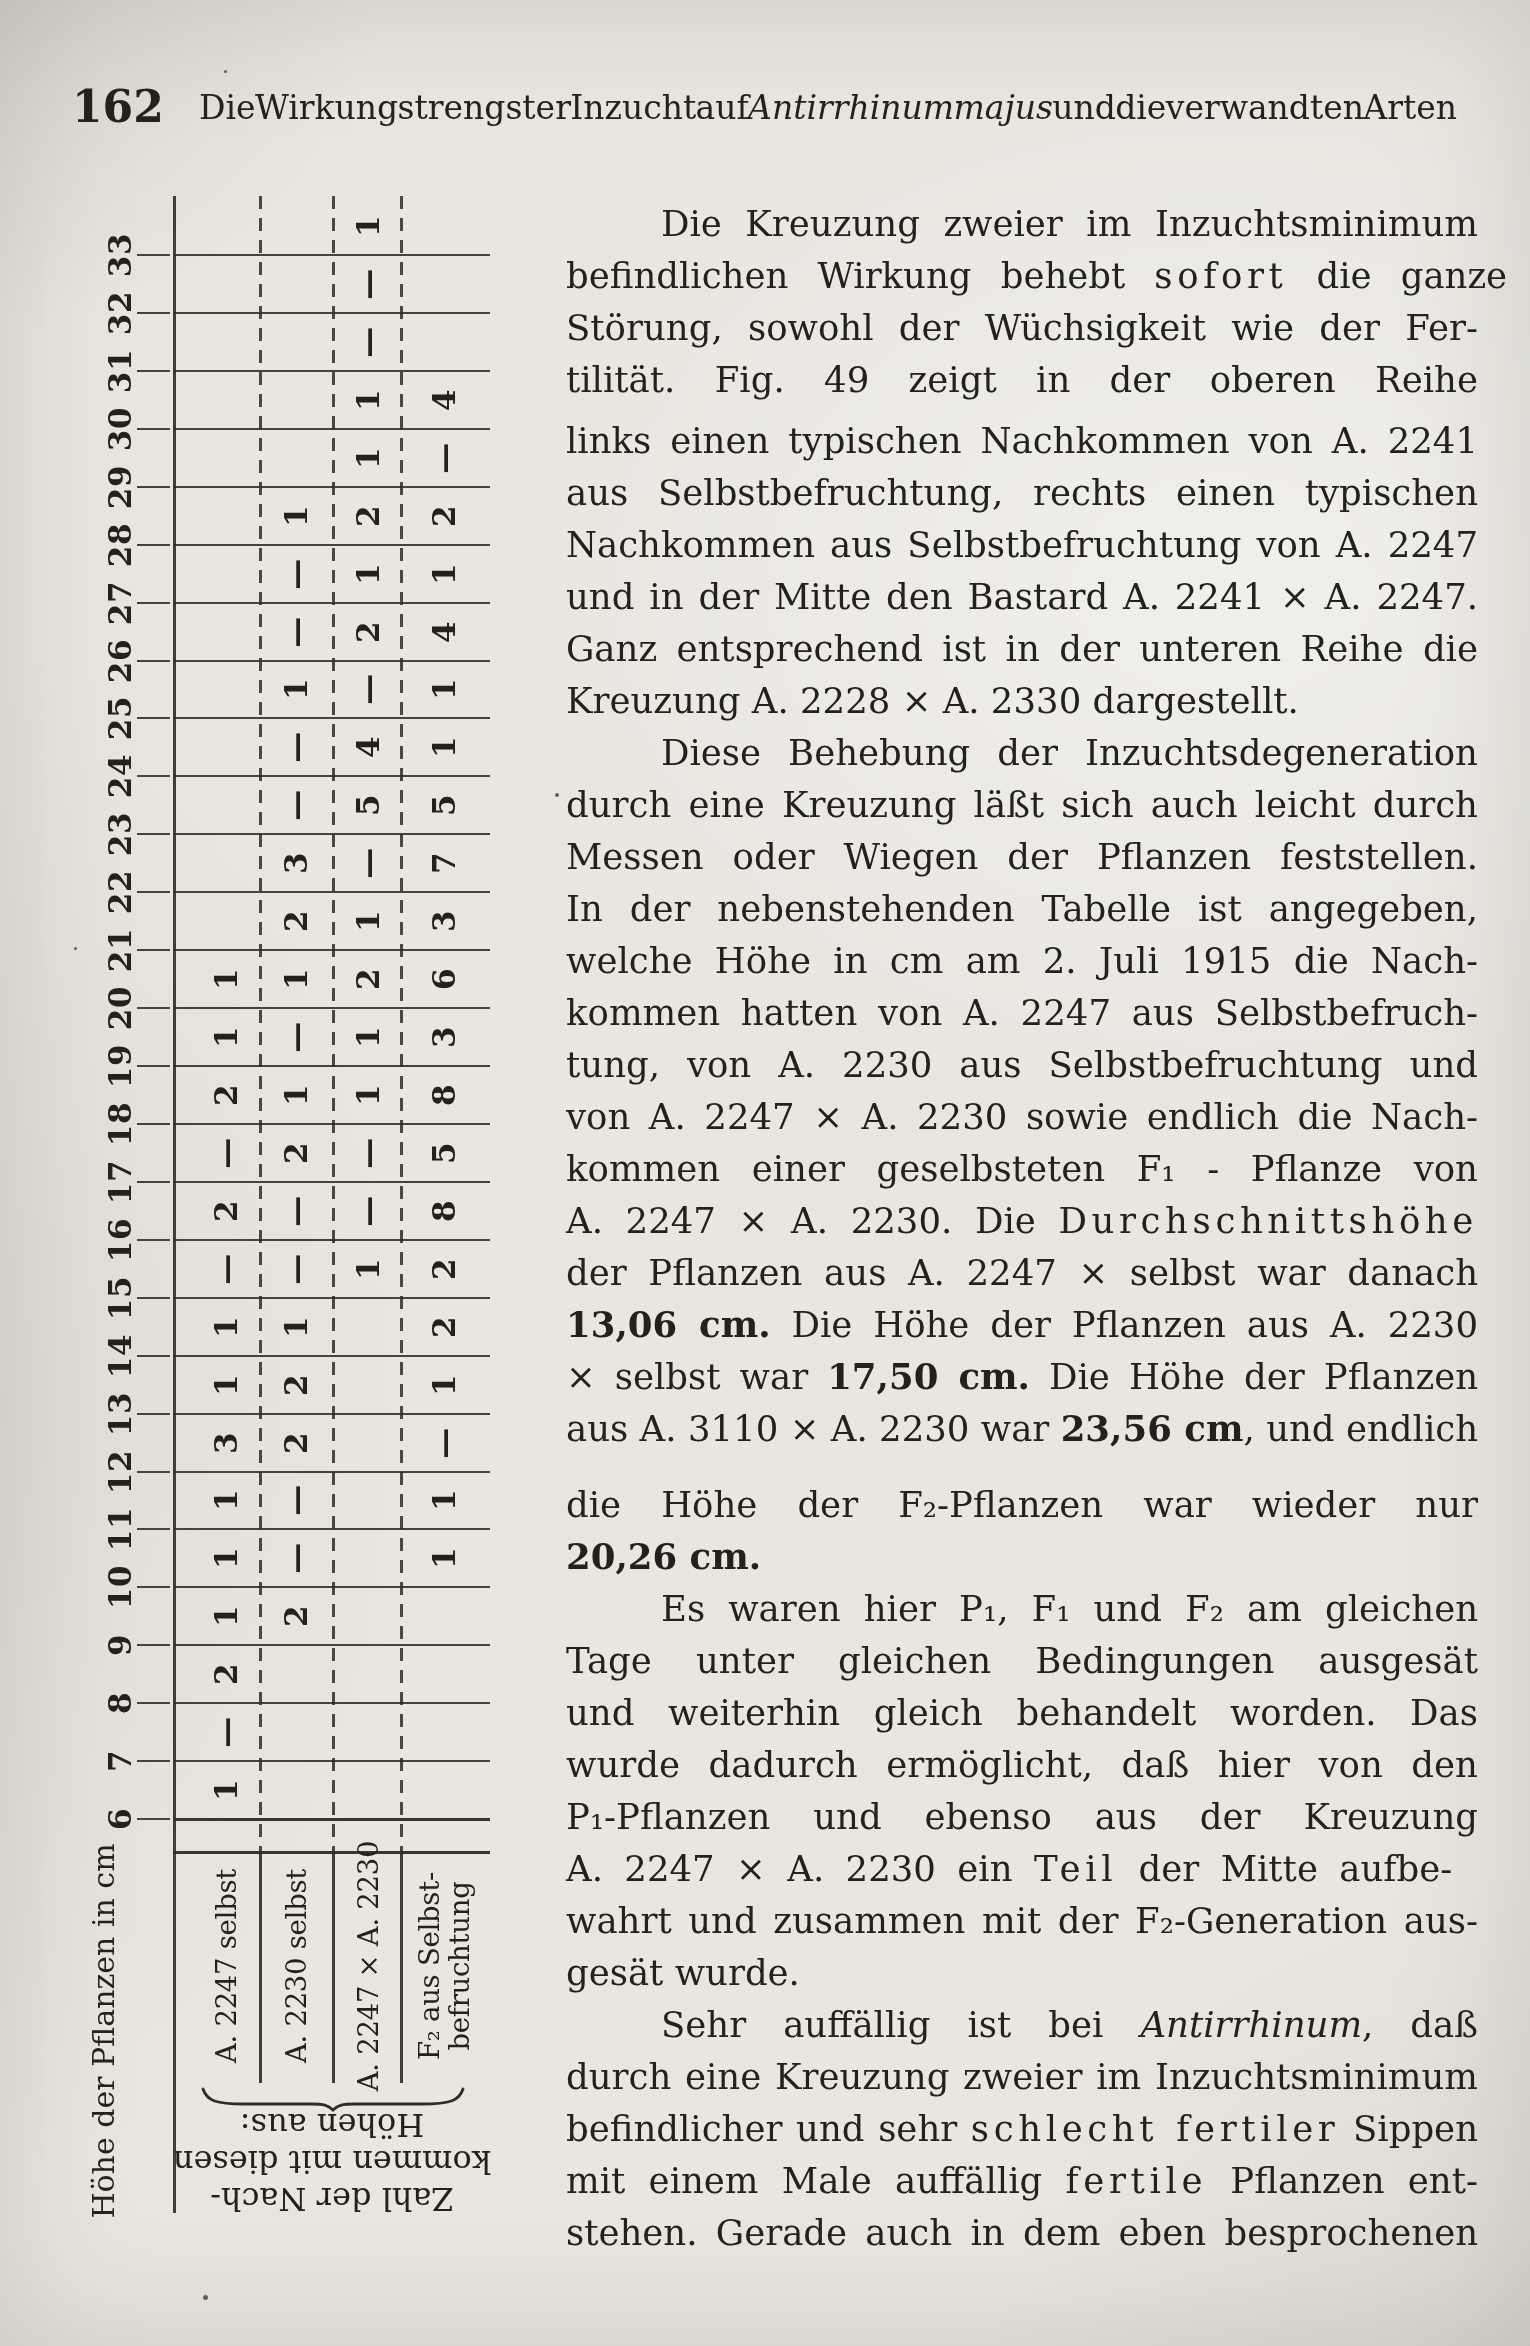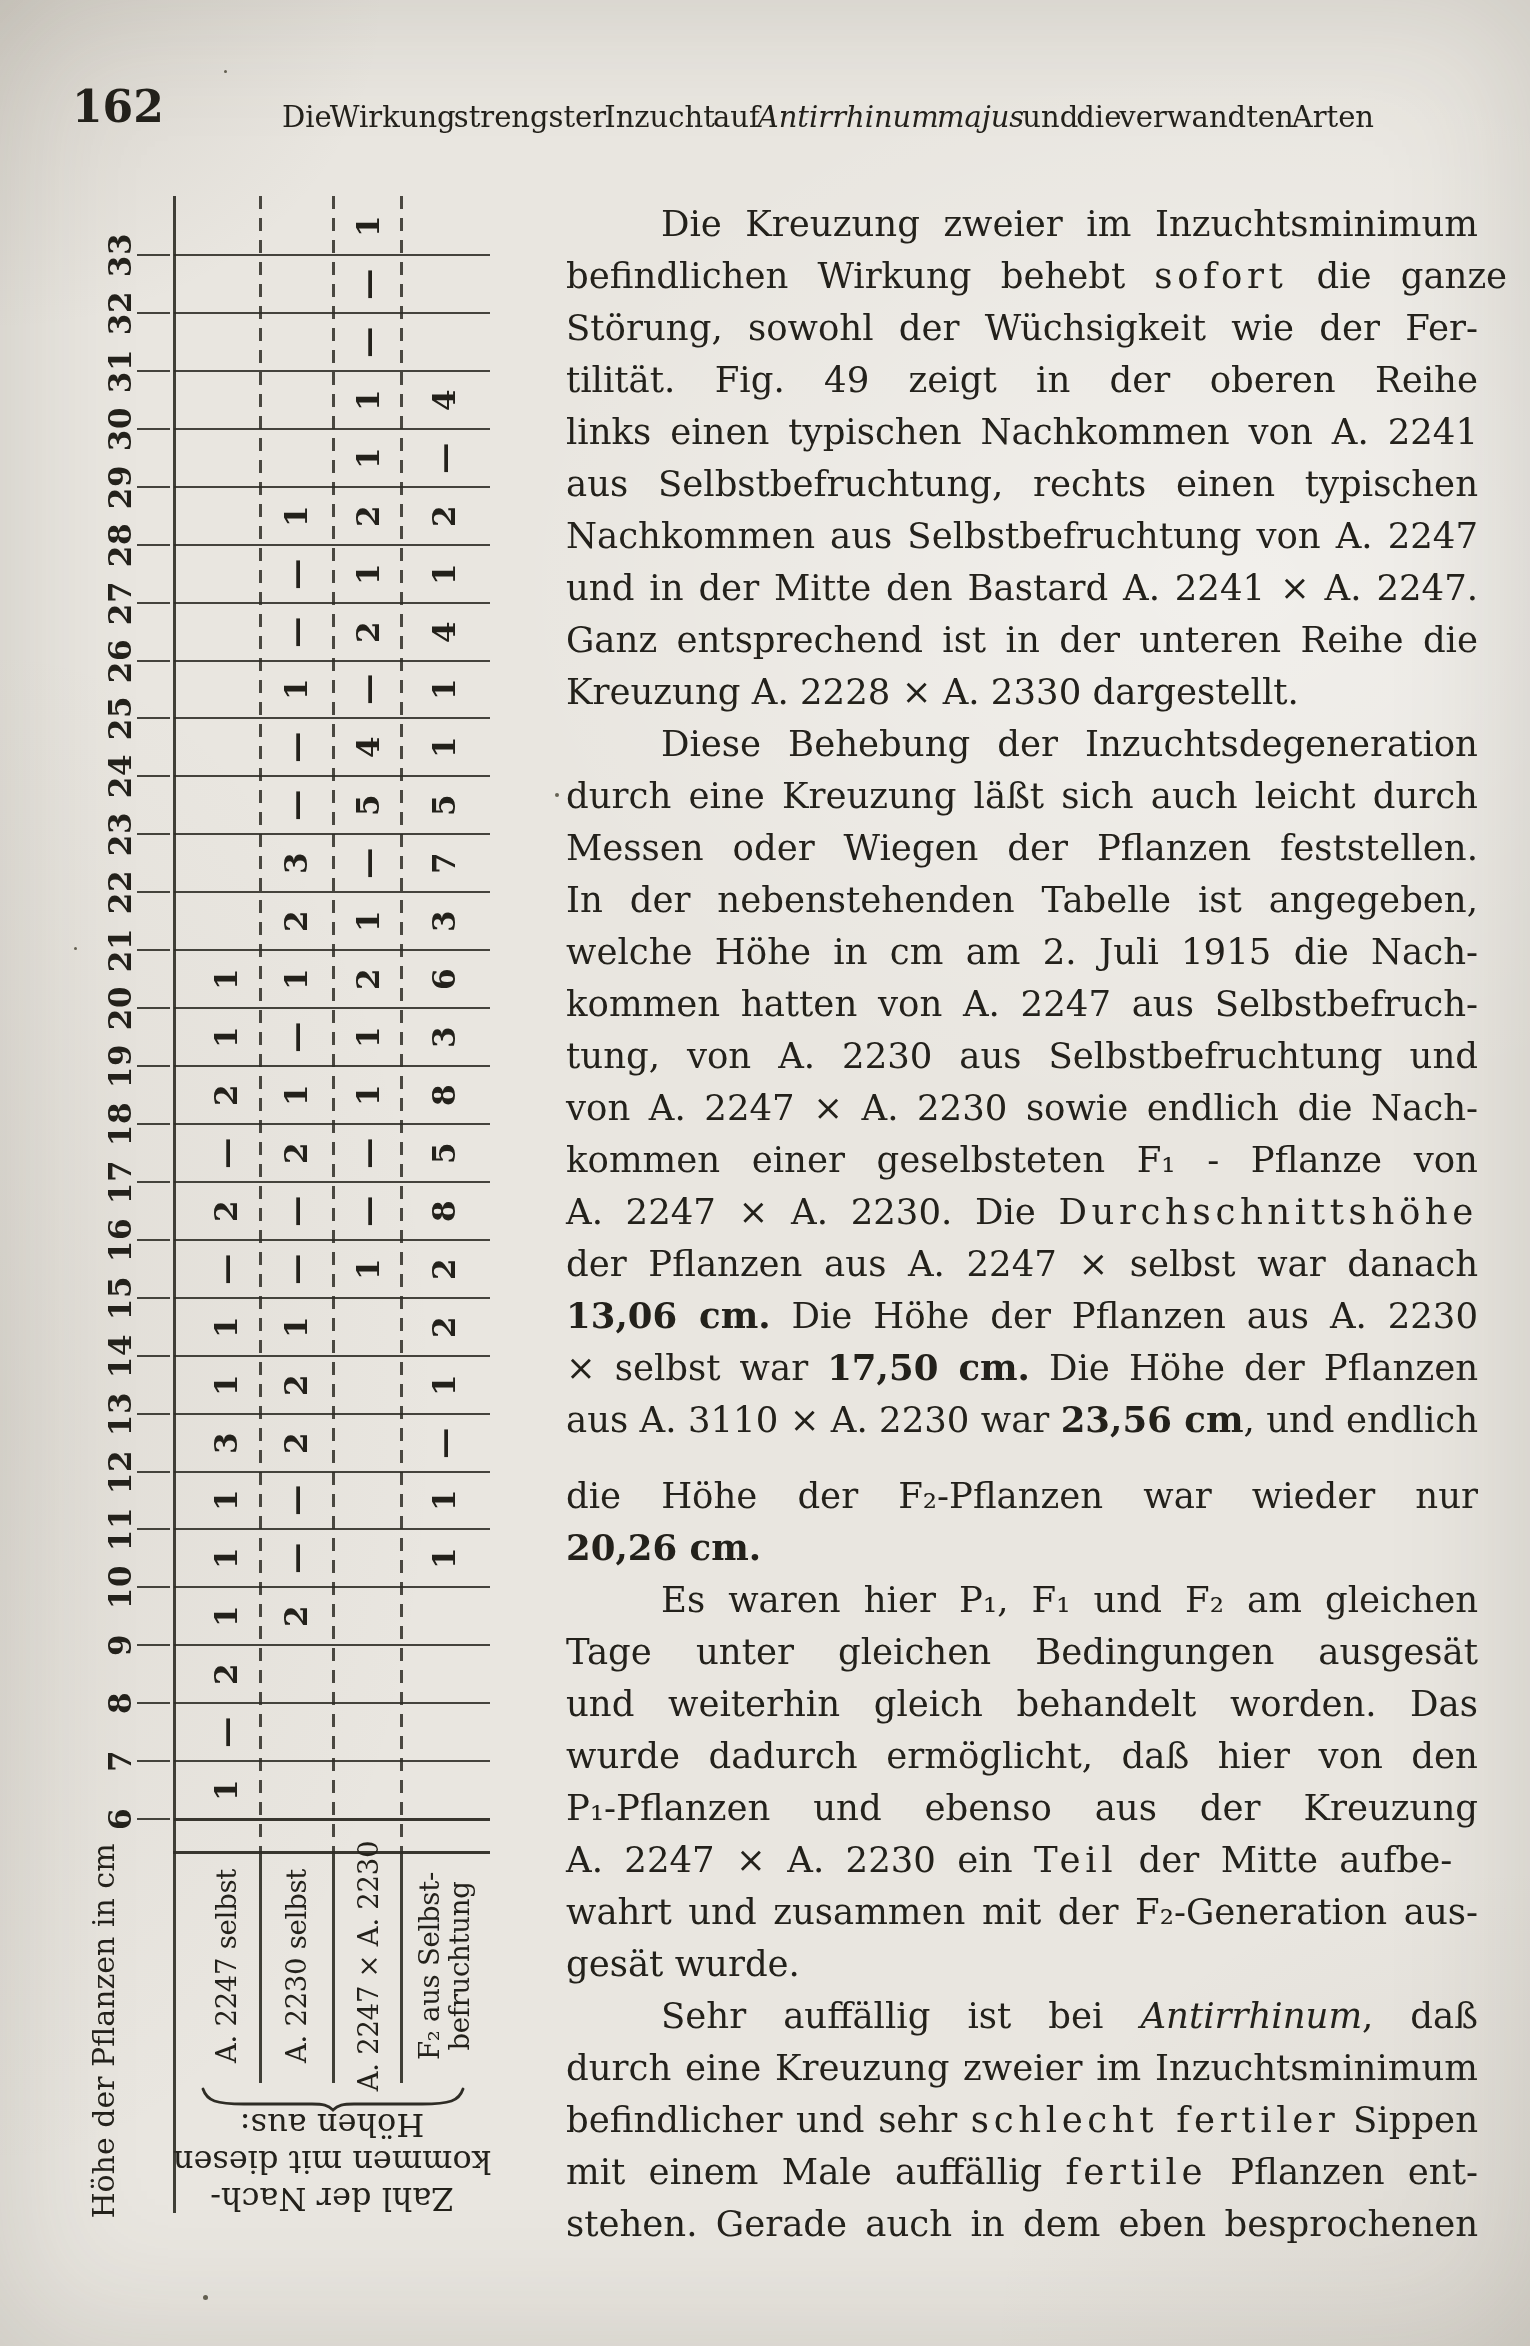--- a/index.html
+++ b/index.html
@@ -20,21 +20,21 @@
   .gridh{position:absolute;height:2px;background:#2e2c25;opacity:.88;}
   .gridh.thick{height:3px;opacity:.95;}
   .vdash{position:absolute;width:2.6px;background:repeating-linear-gradient(to bottom,#2e2c25 0 13px,transparent 13px 22px);opacity:.85;}
   .vsolid{position:absolute;width:2.6px;background:#2e2c25;opacity:.9;}
   .thead{font-size:27.5px;line-height:30px;text-align:center;letter-spacing:-0.01em;}
   .axis-title{font-size:30px;}
   .flipblock{position:absolute;left:167px;top:2106px;width:330px;transform:rotate(180deg);
     font-size:32px;line-height:37px;text-align:center;}
   #pagehead{position:absolute;left:0;top:82px;width:1530px;height:52px;}
   #pagenum{position:absolute;left:72px;top:0;font-size:44px;font-weight:bold;line-height:50px;}
-  #runhead{position:absolute;left:199px;top:9px;width:1258px;font-size:29px;line-height:52px;white-space:nowrap;text-align:center;}
+  #runhead{position:absolute;left:199px;top:0;width:1258px;font-size:33px;line-height:52px;white-space:nowrap;text-align:center;}
   #text{position:absolute;left:566px;top:198px;width:912px;font-size:35.5px;}
   .line{height:52px;line-height:52px;white-space:nowrap;}
   .line.ind{padding-left:95px;}
   .sp{letter-spacing:.13em;}
   .b{font-weight:bold;}
   .i{font-style:italic;}
   .speck{position:absolute;background:#44402f;border-radius:50%;opacity:.8;}
   #table{position:absolute;inset:0;}
   #brace{position:absolute;left:200px;top:2086px;}
 </style>
@@ -239,21 +239,21 @@
       <div>F₂ aus Selbst-</div>
       <div>befruchtung</div>
     </div>
   </div>
 
 <div id="text">
     <div class="line ind" style="word-spacing: 12.24px;"><span><span>Die Kreuzung zweier im Inzuchtsminimum</span></span></div>
     <div class="line" style="word-spacing: 17.81px;"><span><span>befindlichen Wirkung behebt </span><span class="sp">sofort</span><span> die ganze</span></span></div>
     <div class="line" style="word-spacing: 14.02px;"><span><span>Störung, sowohl der Wüchsigkeit wie der Fer-</span></span></div>
     <div class="line" style="word-spacing: 28.09px;"><span><span>tilität. Fig. 49 zeigt in der oberen Reihe</span></span></div>
-    <div class="line" style="word-spacing: 7.67px;"><span><span>links einen typischen Nachkommen von A. 2241</span></span></div>
+    <div class="line" style="word-spacing: 7.67px; margin-top: 9px;"><span><span>links einen typischen Nachkommen von A. 2241</span></span></div>
     <div class="line" style="word-spacing: 18.43px;"><span><span>aus Selbstbefruchtung, rechts einen typischen</span></span></div>
     <div class="line" style="word-spacing: 3.73px;"><span><span>Nachkommen aus Selbstbefruchtung von A. 2247</span></span></div>
     <div class="line" style="word-spacing: 3.58px;"><span><span>und in der Mitte den Bastard A. 2241 × A. 2247.</span></span></div>
     <div class="line" style="word-spacing: 8.12px;"><span><span>Ganz entsprechend ist in der unteren Reihe die</span></span></div>
     <div class="line last"><span><span>Kreuzung A. 2228 × A. 2330 dargestellt.</span></span></div>
     <div class="line ind" style="word-spacing: 15.74px;"><span><span>Diese Behebung der Inzuchtsdegeneration</span></span></div>
     <div class="line" style="word-spacing: 5.9px;"><span><span>durch eine Kreuzung läßt sich auch leicht durch</span></span></div>
     <div class="line" style="word-spacing: 17.63px;"><span><span>Messen oder Wiegen der Pflanzen feststellen.</span></span></div>
     <div class="line" style="word-spacing: 15.59px;"><span><span>In der nebenstehenden Tabelle ist angegeben,</span></span></div>
     <div class="line" style="word-spacing: 11.01px;"><span><span>welche Höhe in cm am 2. Juli 1915 die Nach-</span></span></div>

